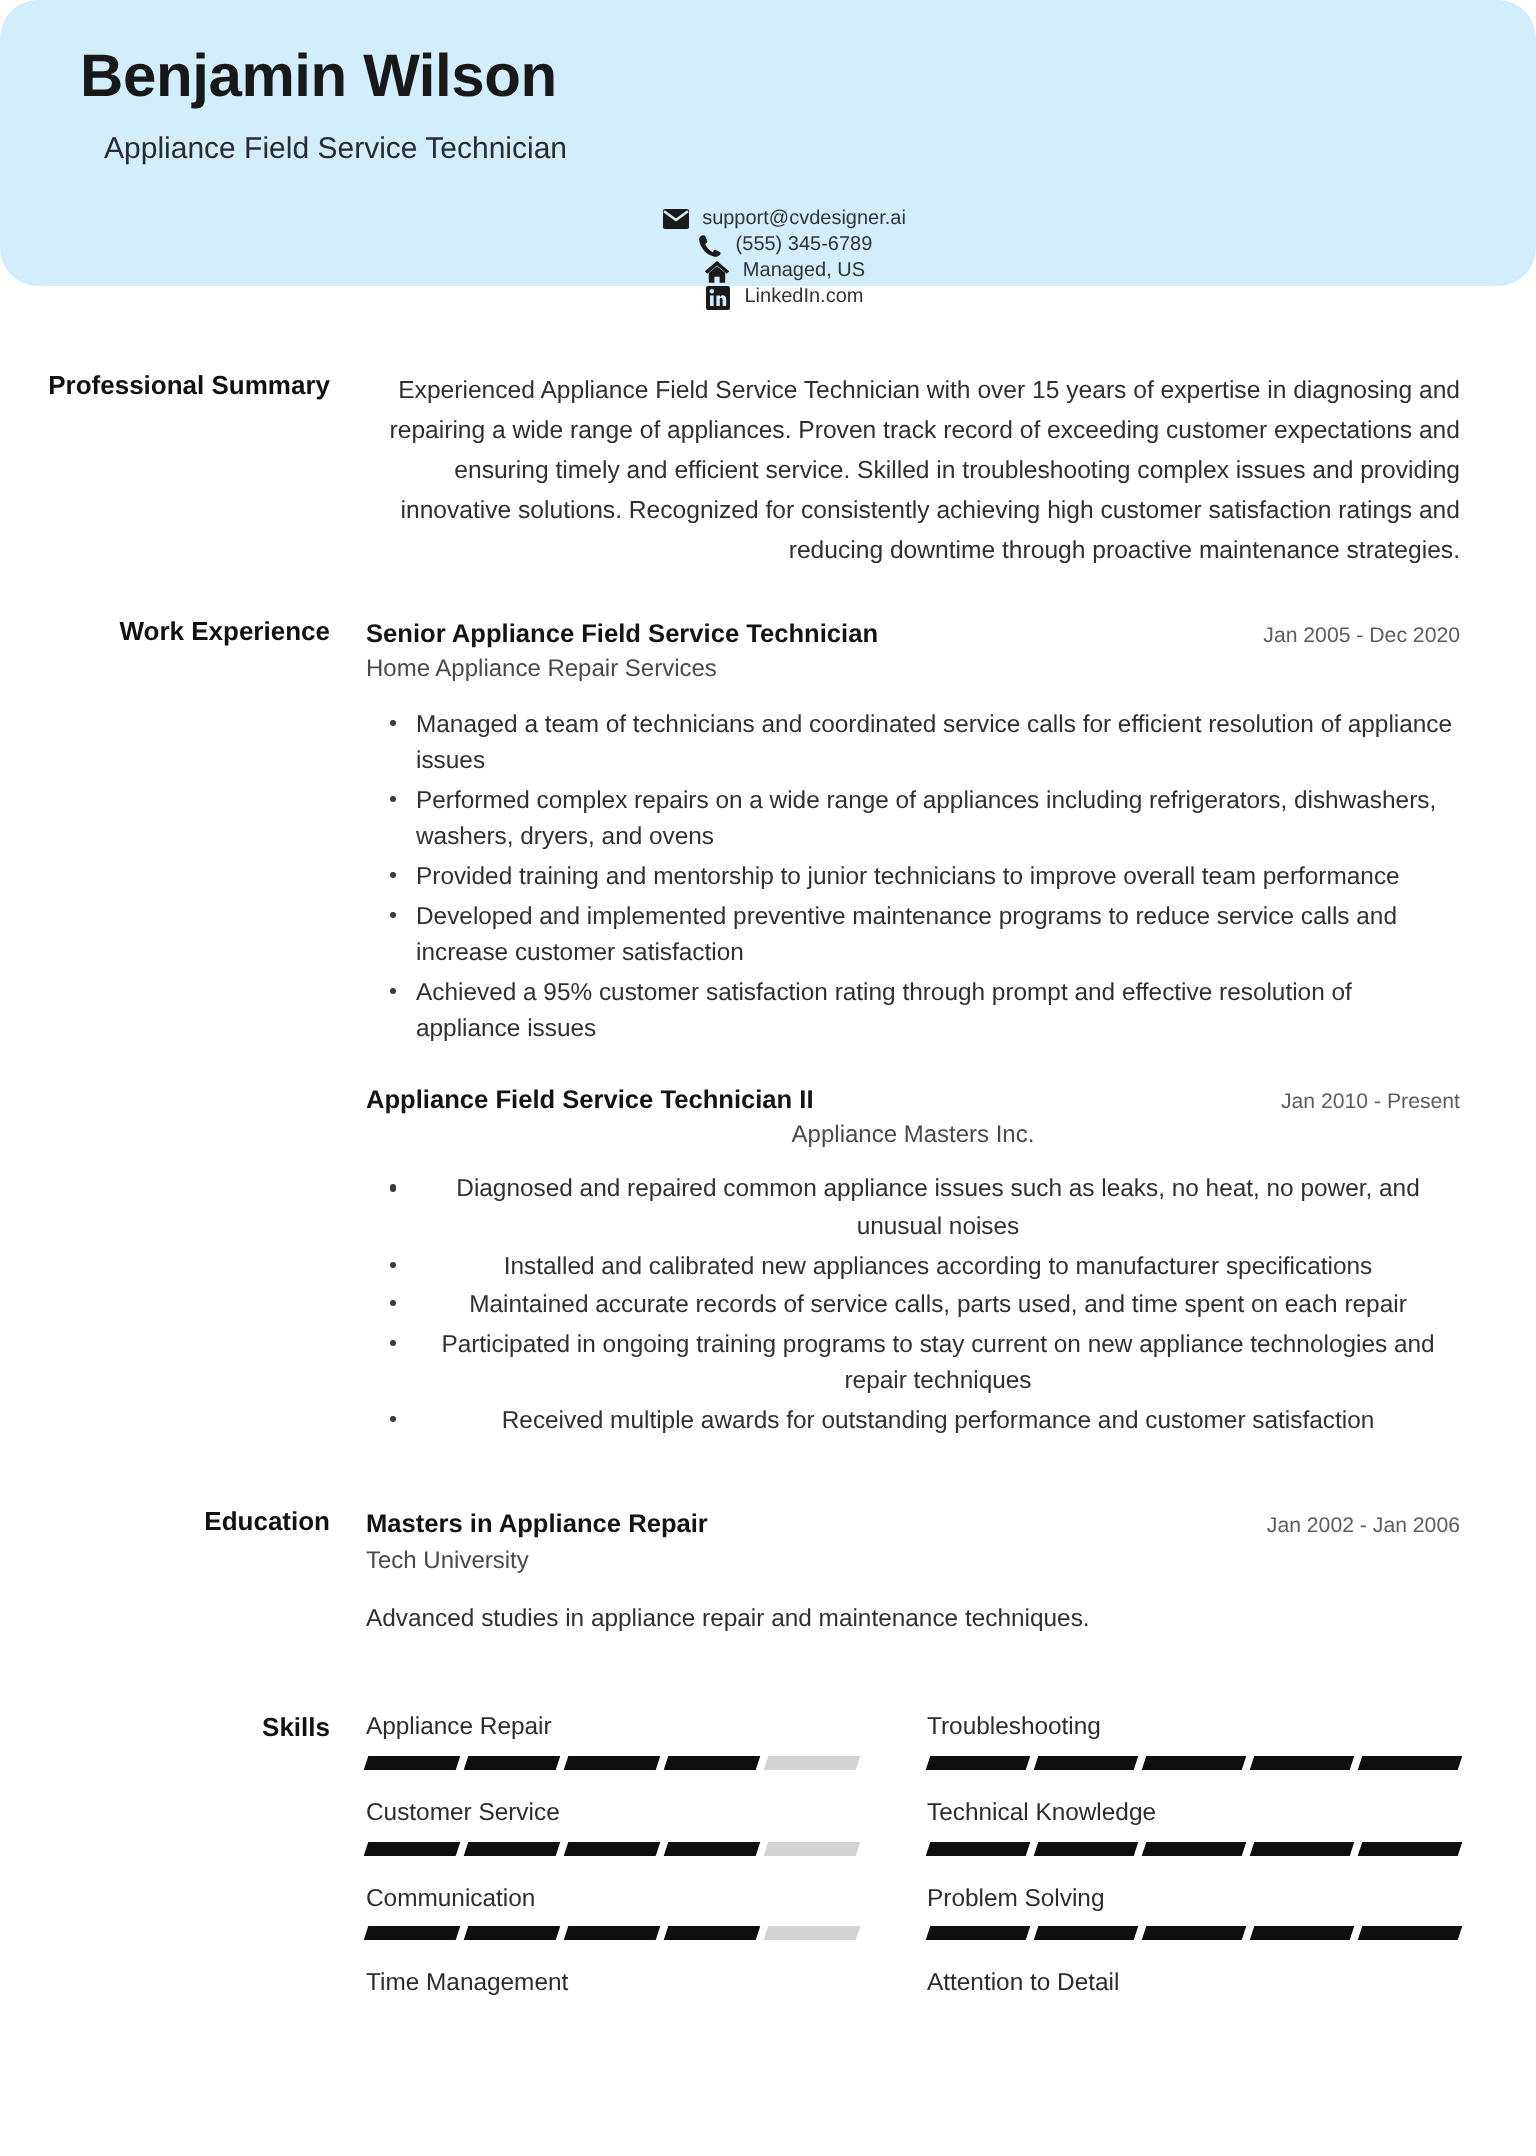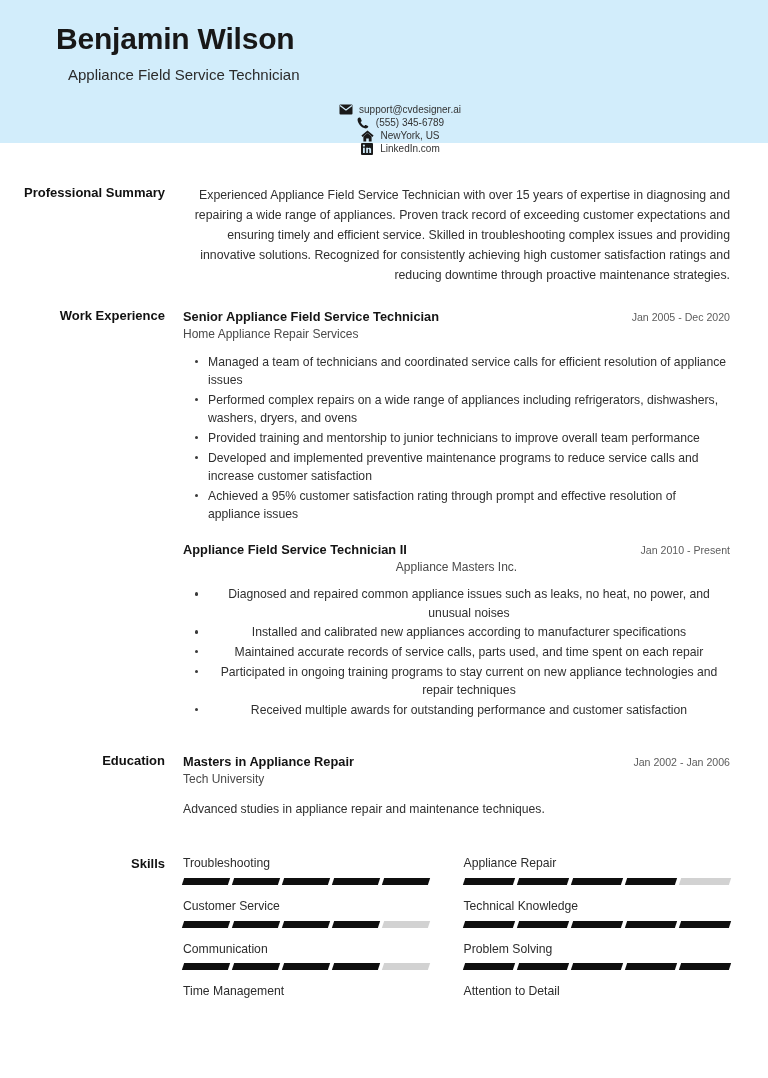--- a/index.html
+++ b/index.html
@@ -20,21 +20,22 @@
     width: 768px;
     height: 1078px;
     background: #ffffff;
   }
 
   
   .header {
     background: #d2edfb;
     height: 143px;
     box-sizing: border-box;
-    padding: 22px 0 0 56px;
+    padding: 22px 0 0 40px;
+    border-radius: 19px;
   }
   .name {
     font-size: 30px;
     font-weight: bold;
     color: #181818;
     letter-spacing: -0.2px;
     line-height: 1.1;
     margin: 0 0 0 0;
   }
   .job-title {
@@ -230,21 +231,21 @@
         <span class="contact-text">(555) 345-6789</span>
       </div>
 
       <div class="contact-item">
         <span class="ico">
           <svg width="13" height="12" viewBox="0 0 13 12">
               <path d="M6.5 0.5 L0.4 5.6 L1.6 6.9 L6.5 2.8 L11.4 6.9 L12.6 5.6 Z" fill="#1a1a1a"></path>
               <path d="M2.4 6.4 L2.4 11.4 L5.2 11.4 L5.2 8.4 L7.8 8.4 L7.8 11.4 L10.6 11.4 L10.6 6.4 L6.5 3.1 Z" fill="#1a1a1a"></path>
             </svg>
         </span>
-        <span class="contact-text">NewYork, US</span>
+        <span class="contact-text">Managed, US</span>
       </div>
 
       <div class="contact-item">
         <span class="ico">
           <svg width="12" height="12" viewBox="0 0 12 12">
               <rect x="0" y="0" width="12" height="12" rx="1" fill="#1a1a1a"></rect>
               <rect x="2" y="4.7" width="1.8" height="5.3" fill="#d2edfb"></rect>
               <circle cx="2.9" cy="2.6" r="1.1" fill="#d2edfb"></circle>
               <path d="M5.2 4.7 L7.0 4.7 L7.0 5.5 C7.4 4.8 8.2 4.5 8.9 4.7 C9.7 4.9 10.1 5.6 10.1 6.6 L10.1 10 L8.3 10 L8.3 7.0 C8.3 6.3 8.0 6.0 7.5 6.0 C7.1 6.0 6.9 6.3 6.9 7.0 L6.9 10 L5.2 10 Z" fill="#d2edfb"></path>
             </svg>
@@ -316,37 +317,37 @@
 
 
       </div>
     </div>
 
     <div class="section" id="skills-section">
       <div class="sec-label">Skills</div>
       <div class="sec-body">
         <div class="skills-grid" id="skills-grid">
             <div class="skill">
+              <div class="skill-name">Appliance Repair</div>
+              <div class="skill-bar">
+                <span class="seg on"></span>
+                <span class="seg on"></span>
+                <span class="seg on"></span>
+                <span class="seg on"></span>
+                <span class="seg"></span>
+              </div>
+            </div>
+            <div class="skill">
               <div class="skill-name">Troubleshooting</div>
               <div class="skill-bar">
                 <span class="seg on"></span>
                 <span class="seg on"></span>
                 <span class="seg on"></span>
                 <span class="seg on"></span>
                 <span class="seg on"></span>
-              </div>
-            </div>
-            <div class="skill">
-              <div class="skill-name">Appliance Repair</div>
-              <div class="skill-bar">
-                <span class="seg on"></span>
-                <span class="seg on"></span>
-                <span class="seg on"></span>
-                <span class="seg on"></span>
-                <span class="seg"></span>
               </div>
             </div>
             <div class="skill">
               <div class="skill-name">Customer Service</div>
               <div class="skill-bar">
                 <span class="seg on"></span>
                 <span class="seg on"></span>
                 <span class="seg on"></span>
                 <span class="seg on"></span>
                 <span class="seg"></span>

